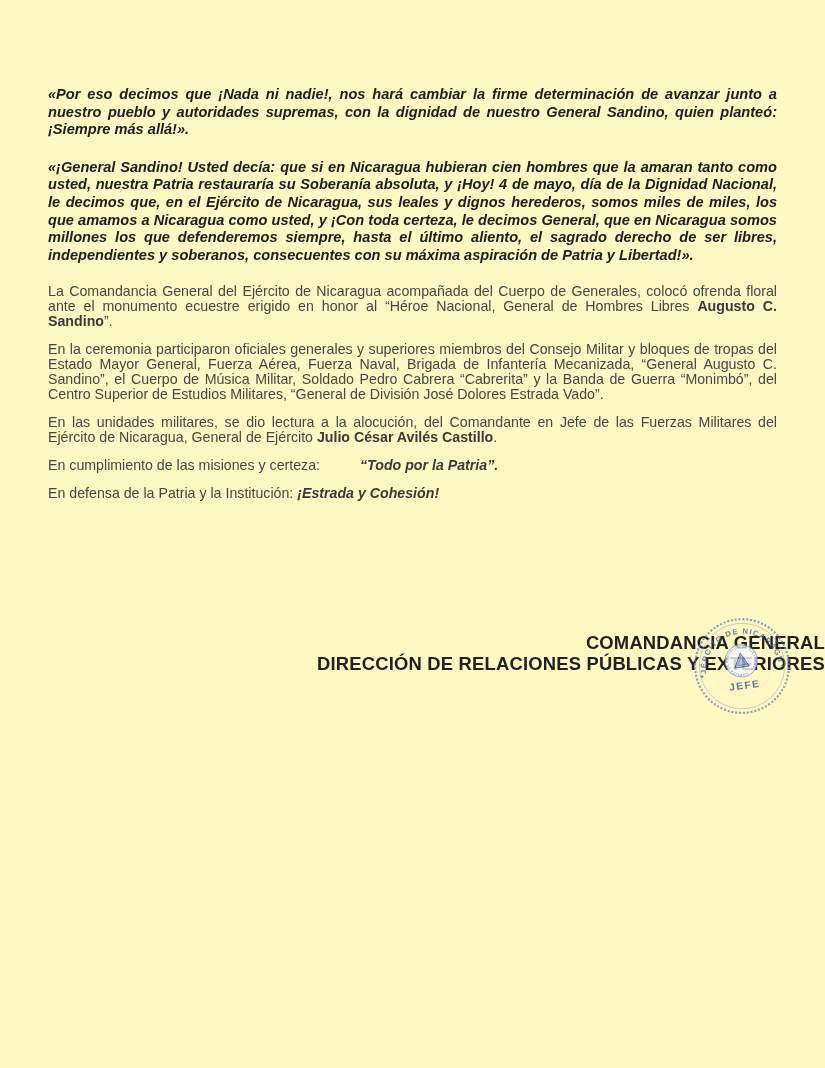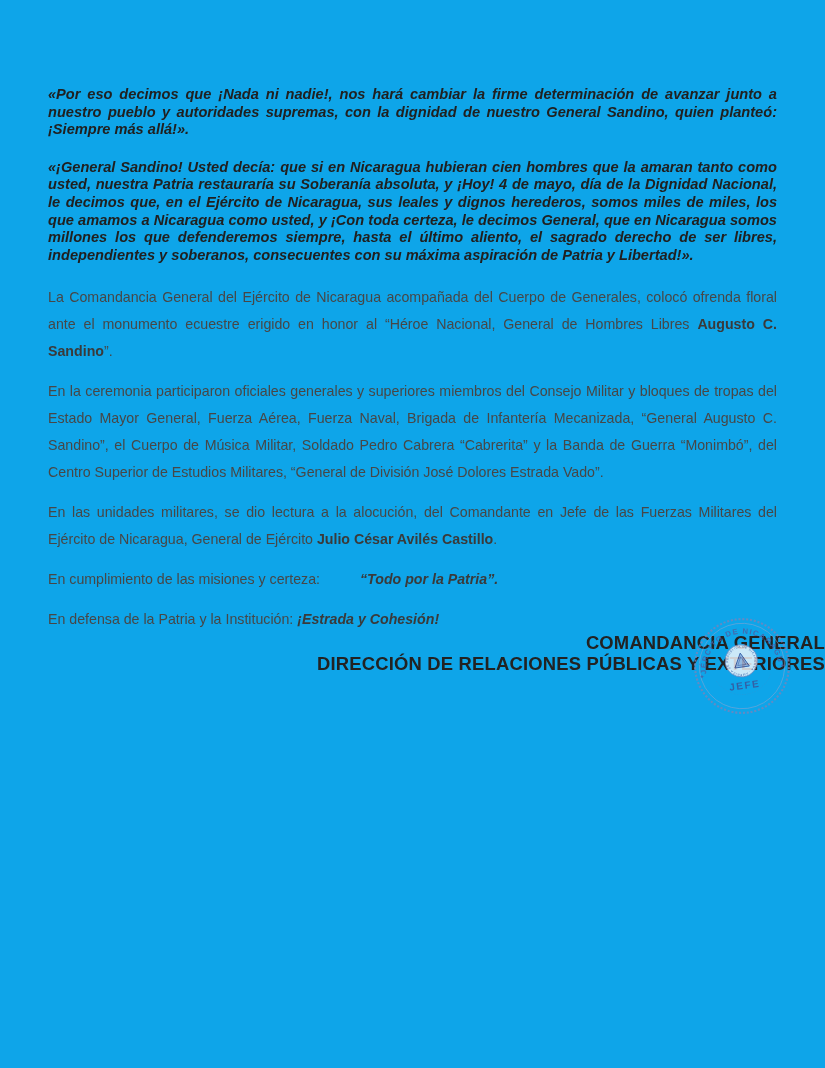--- a/index.html
+++ b/index.html
@@ -1,37 +1,37 @@
 <!DOCTYPE html>
 <html><head>
 <meta charset="utf-8">
 <style>
   html,body { margin:0; padding:0; }
   .page {
     position:relative;
     width:825px; height:1068px;
-    background:#0ea5e9;
+    background:#fef9c3;
     font-family:"Liberation Sans", sans-serif;
     overflow:hidden;
   }
   .content {
     position:absolute;
     left:48px; top:86px;
     width:729px;
   }
   .content p { margin:0; }
   p.quote {
     font-weight:bold; font-style:italic;
     font-size:14.6px; line-height:17.6px;
     text-align:justify;
     color:#202020;
     margin-bottom:20px;
   }
   p.body {
-    font-size:14.2px; line-height:27px;
+    font-size:14.2px; line-height:15px;
     text-align:justify;
     color:#474747;
     margin-bottom:13px;
   }
   p.body b { color:#3a3a3a; }
   .footer-heading {
     position:absolute;
     left:0; top:632px; width:825px;
     text-align:right;
     font-weight:bold;

